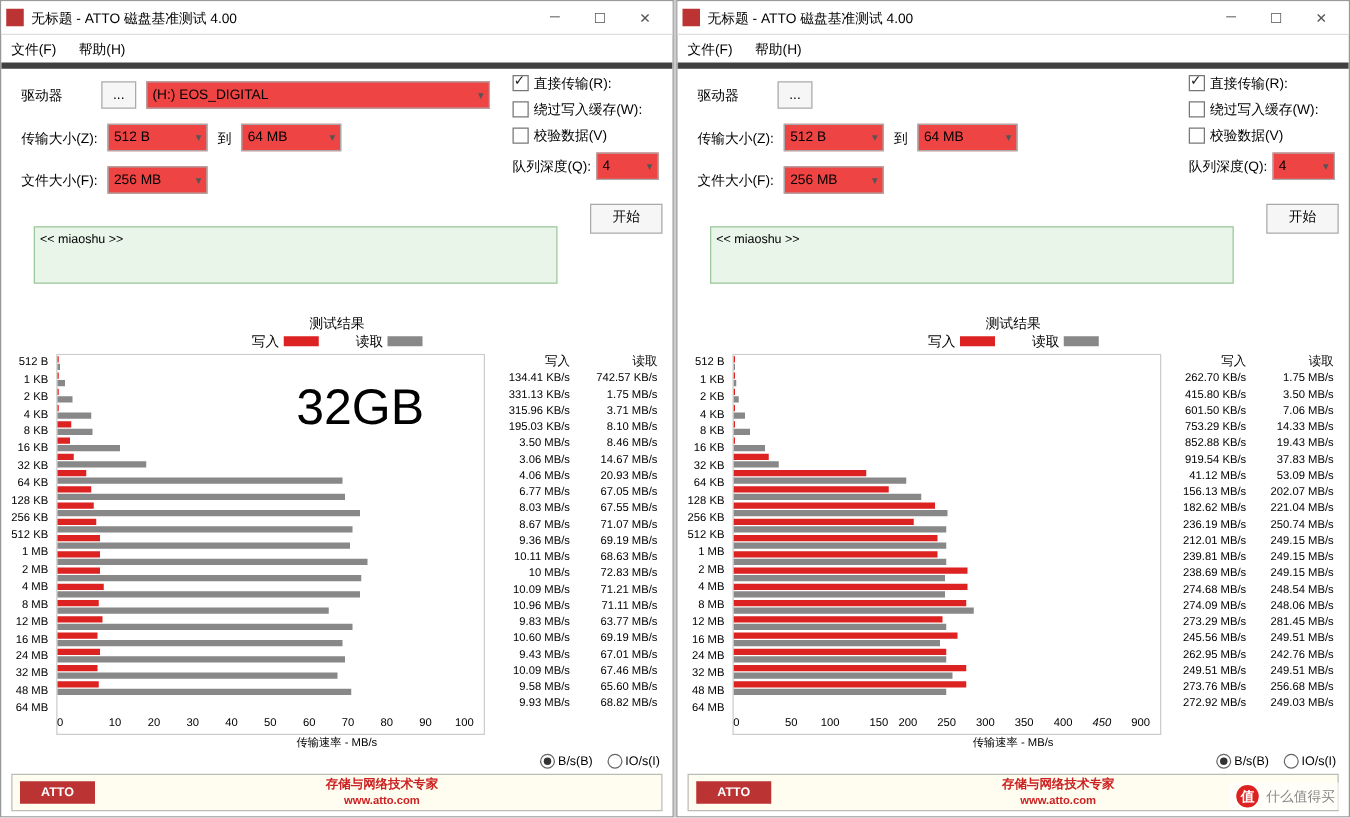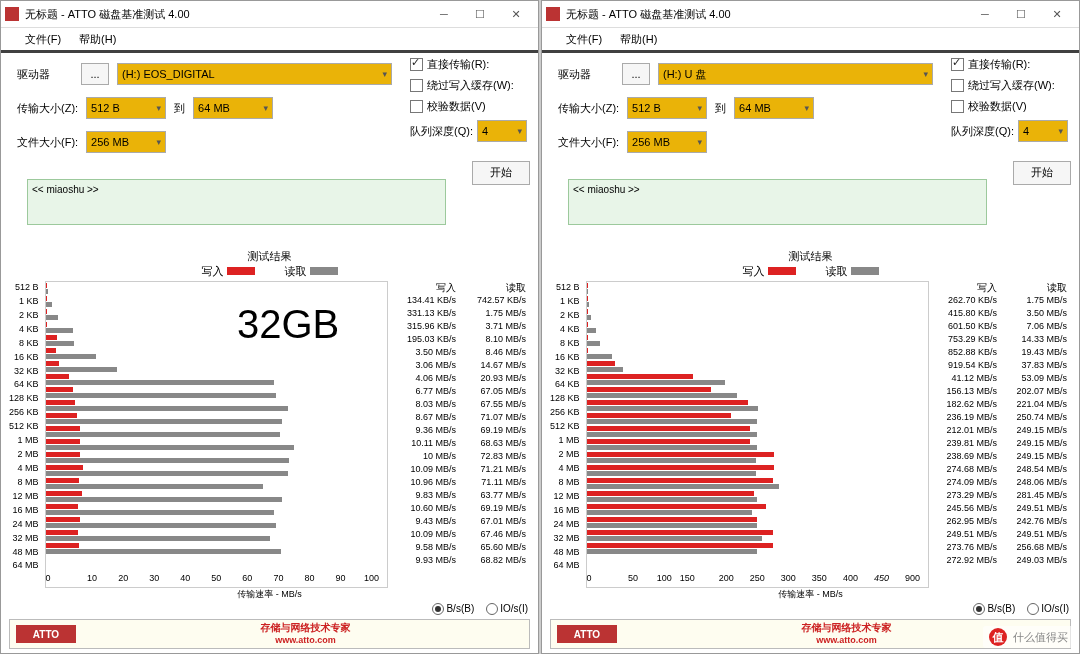--- a/index.html
+++ b/index.html
@@ -3,25 +3,25 @@
 <meta charset="utf-8">
 <style>
 html,body{margin:0;padding:0;font-family:"Microsoft YaHei","SimSun",sans-serif;font-size:11px;background:#fff;color:#000}
 .stage{width:1080px;height:654px;position:relative;background:#ccc;display:flex;gap:2px}
 .win{flex:1;background:#fff;border:1px solid #999;display:flex;flex-direction:column;overflow:hidden}
 .titlebar{height:26px;display:flex;align-items:center;padding:0 4px;border-bottom:1px solid #ddd;background:#fff}
 .titlebar .ico{width:14px;height:14px;background:#b33;margin-right:6px}
 .titlebar .ttl{flex:1;font-size:11px}
 .winbtns{display:flex;gap:0}
 .winbtn{width:36px;height:24px;display:flex;align-items:center;justify-content:center;color:#555}
-.menubar{height:22px;display:flex;align-items:center;padding:0 24px;gap:18px;border-bottom:3px solid #404040;font-size:11px}
+.menubar{height:22px;display:flex;align-items:center;padding:0 8px;gap:18px;border-bottom:5px solid #404040;font-size:11px}
 .toprow{padding:6px 8px 2px 8px;display:flex;gap:8px;align-items:center}
 .lbl{min-width:56px;font-size:11px}
 .btn-sm{width:26px;height:20px;border:1px solid #aaa;background:#f6f6f6;display:flex;align-items:center;justify-content:center}
-.sel{height:20px;border:1px solid #aaa;background:#eab308;display:inline-flex;align-items:center;padding:0 4px;font-size:11px;position:relative}
+.sel{height:20px;border:1px solid #aaa;background:#ef4444;display:inline-flex;align-items:center;padding:0 4px;font-size:11px;position:relative}
 .sel::after{content:"▾";position:absolute;right:4px;font-size:9px;color:#555}
 .cb-row{display:flex;align-items:center;gap:4px;font-size:11px}
 .cb{width:11px;height:11px;border:1px solid #777;background:#fff;position:relative}
 .cb.checked::after{content:"✓";position:absolute;top:-3px;left:0;font-size:11px;color:#222}
 .leftcfg{flex:1;display:flex;flex-direction:column;gap:4px}
 .rightcfg{width:120px;display:flex;flex-direction:column;gap:6px;margin-top:0}
 .cfgwrap{display:flex;padding:4px 8px 2px 8px;gap:10px}
 .descbox{margin:4px 8px;height:36px;border:1px solid #9cc99c;background:#e8f5e8;padding:4px;font-size:10px;position:relative}
 .desc-start{display:flex;margin:4px 8px 4px 8px;gap:8px;align-items:flex-start}
 .desc-start .descbox{flex:1;margin:18px}
@@ -364,21 +364,20 @@
       </div>
       <div class="menubar">
         <span>文件(F)</span>
         <span>帮助(H)</span>
       </div>
       <div class="cfgwrap">
         <div class="leftcfg">
           <div class="toprow">
             <span class="lbl">驱动器</span>
             <div class="btn-sm">...</div>
-            <div class="sel" style="flex: 1 1 0%;">(H:) U 盘</div>
           </div>
           <div class="toprow">
             <span class="lbl">传输大小(Z):</span>
             <div class="sel" style="width: 70px;">512 B</div>
             <span>到</span>
             <div class="sel" style="width: 70px;">64 MB</div>
           </div>
           <div class="toprow">
             <span class="lbl">文件大小(F):</span>
             <div class="sel" style="width: 70px;">256 MB</div>
@@ -521,21 +520,21 @@
             </div>
             <div class="barrow">
               <div class="bar write" style="width: 54.584%;"></div>
               <div class="bar read" style="width: 49.806%;"></div>
             </div>
           </div>
           <div class="xaxis">
             <span style="flex: 1 1 0%; text-align: left;">0</span>
             <span style="flex: 1 1 0%; text-align: center;">50</span>
             <span style="flex: 1 1 0%; text-align: center;">100</span>
-            <span style="flex: 1 1 0%; text-align: left;">150</span>
+            <span style="flex: 1 1 0%; text-align: right;">150</span>
             <span style="flex: 1 1 0%; text-align: center;">200</span>
             <span style="flex: 1 1 0%; text-align: center;">250</span>
             <span style="flex: 1 1 0%; text-align: center;">300</span>
             <span style="flex: 1 1 0%; text-align: center;">350</span>
             <span style="flex: 1 1 0%; text-align: center;">400</span>
             <span style="flex: 1 1 0%; text-align: center; font-style: italic;">450</span>
             <span style="flex: 1 1 0%; text-align: center;">900</span>
           </div>
         </div>
         <div class="datacol">

